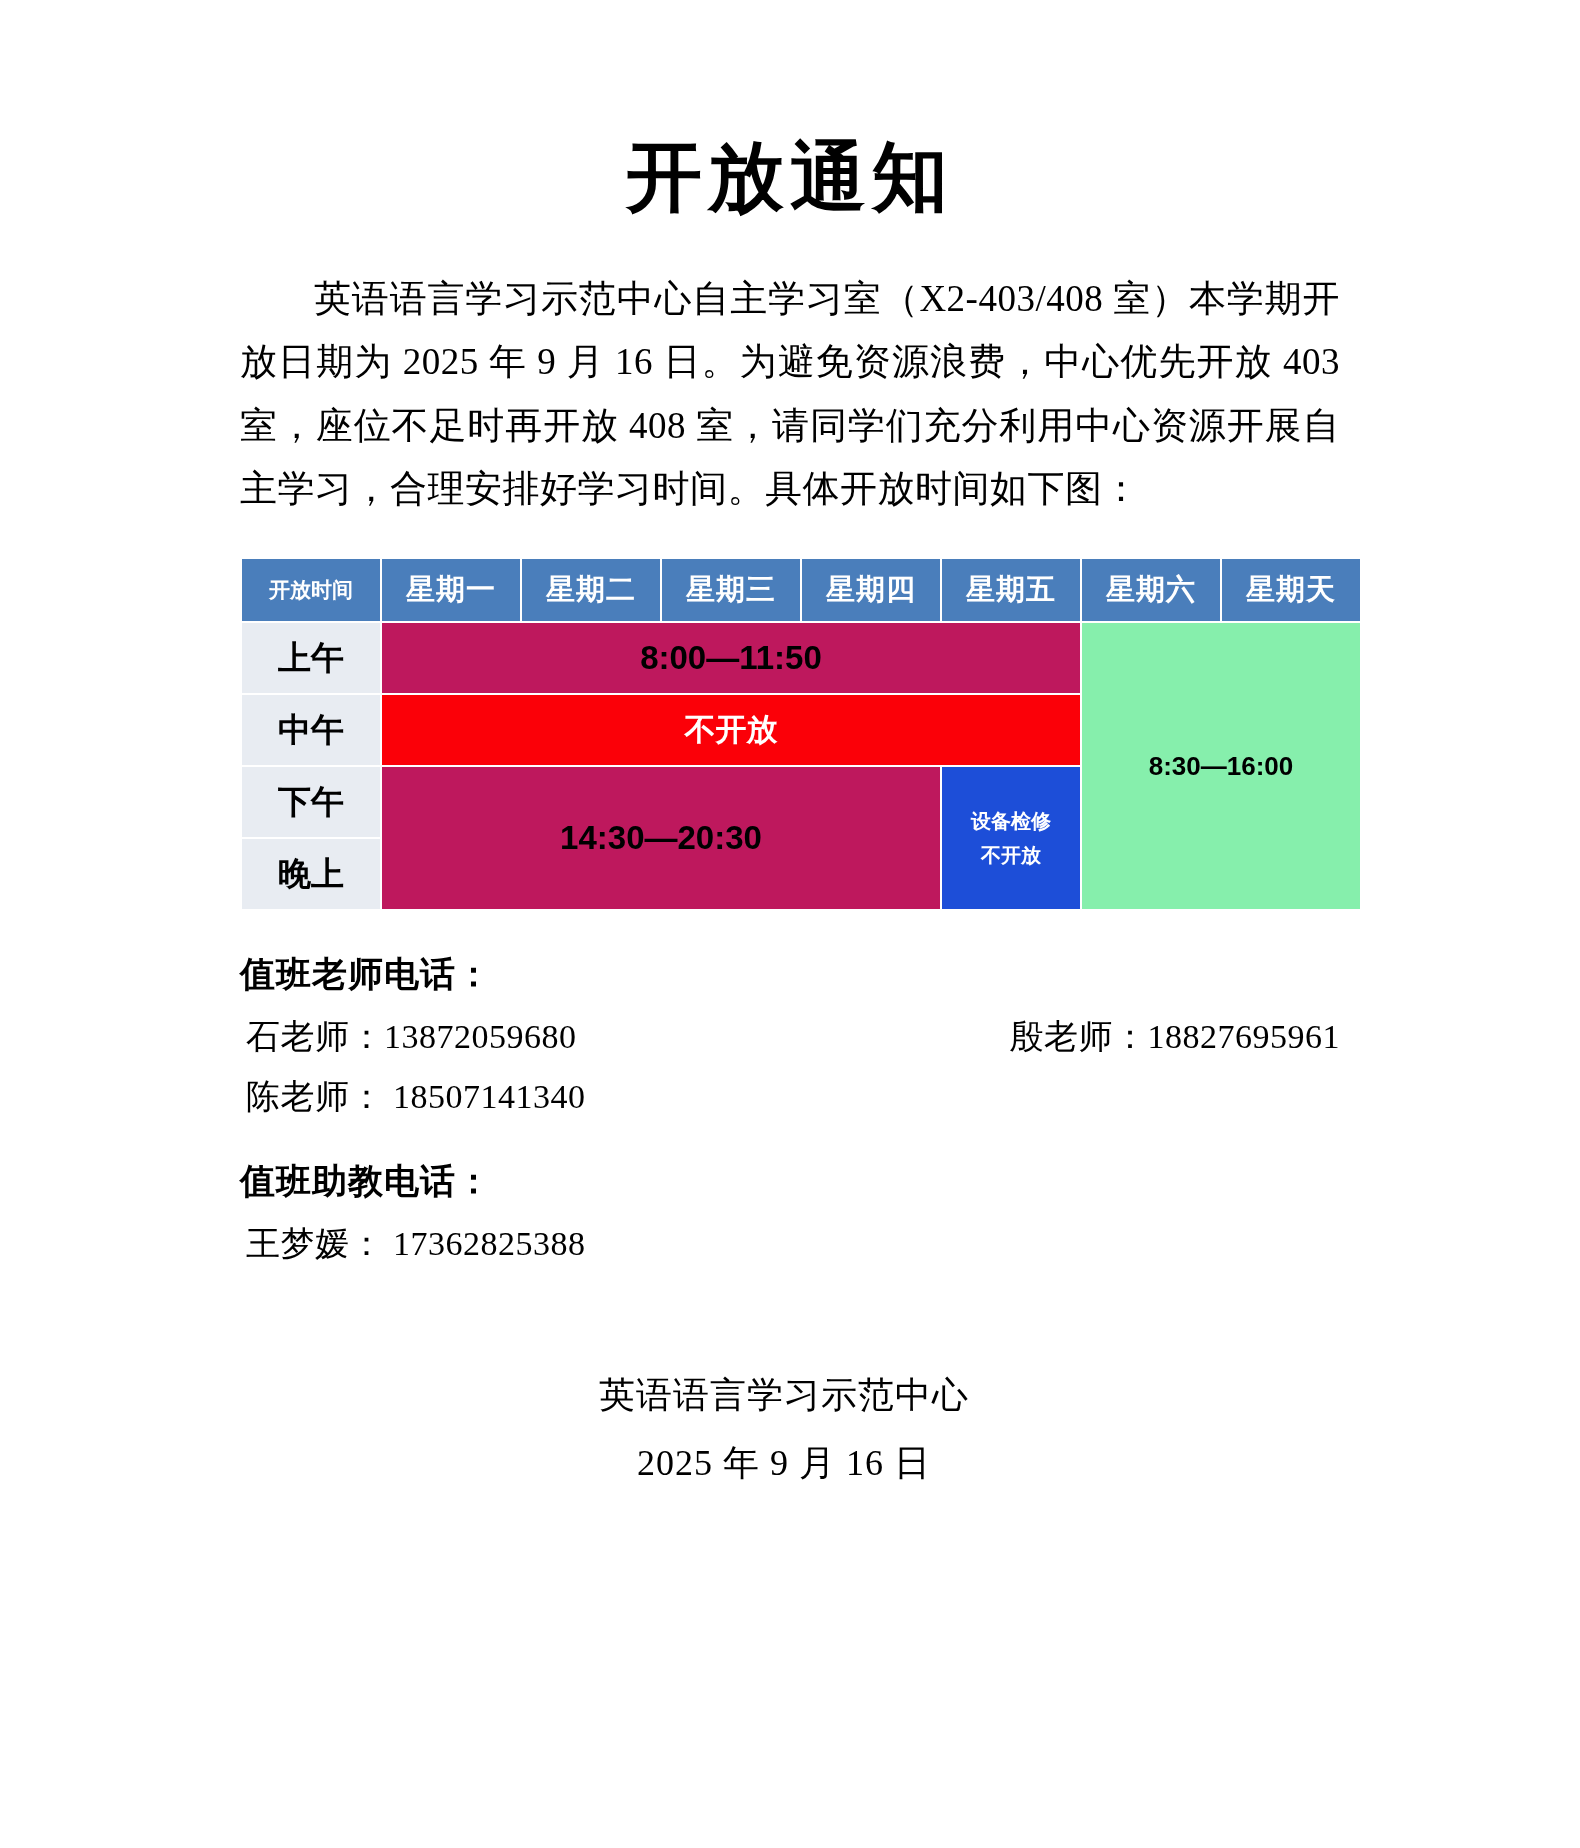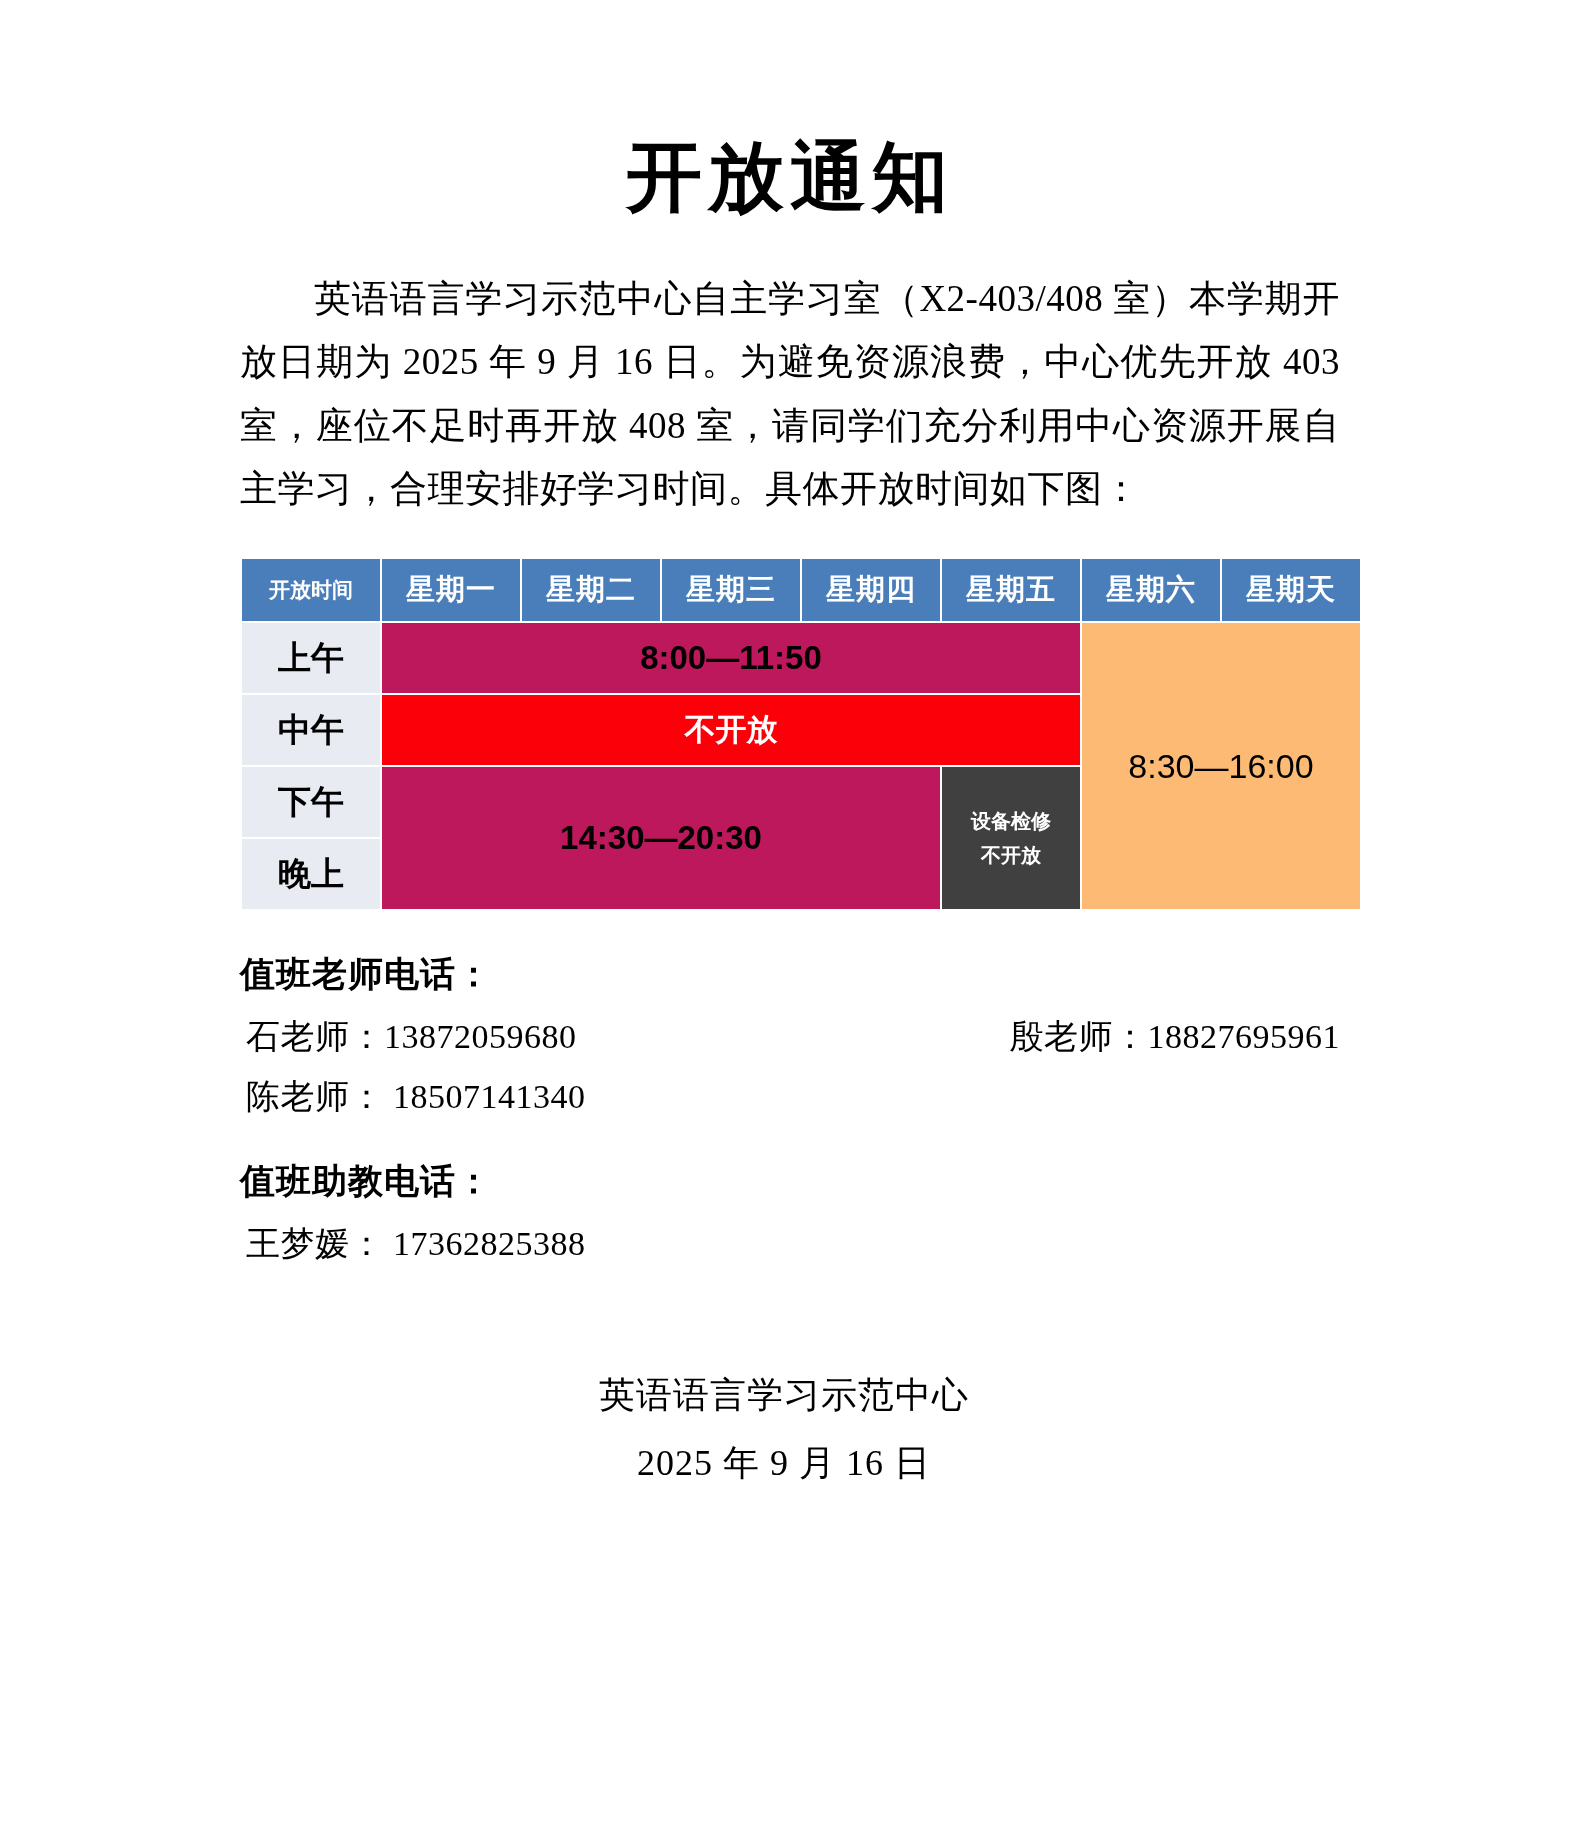--- a/index.html
+++ b/index.html
@@ -72,33 +72,33 @@
     font-size: 33px;
     width: 118px;
   }
   .cell-green {
     background: #be185d;
     color: #000000;
     font-weight: bold;
     font-size: 33px;
   }
   .cell-green-white {
-    background: #fdba74;
-    color: #000000;
-    font-weight: normal;
-    font-size: 34px;
+    background: #86efac;
+    color: #000000;
+    font-weight: bold;
+    font-size: 26px;
   }
   .cell-red {
     background: #fb0008;
     color: #ffffff;
     font-weight: bold;
     font-size: 31px;
   }
   .cell-red-small {
-    background: #404040;
+    background: #1d4ed8;
     color: #ffffff;
     font-weight: bold;
     font-size: 20px;
     line-height: 1.7;
   }
   .r-morning { height: 72px; }
   .r-noon { height: 72px; }
   .r-after { height: 72px; }
   .r-evening { height: 72px; }
 

